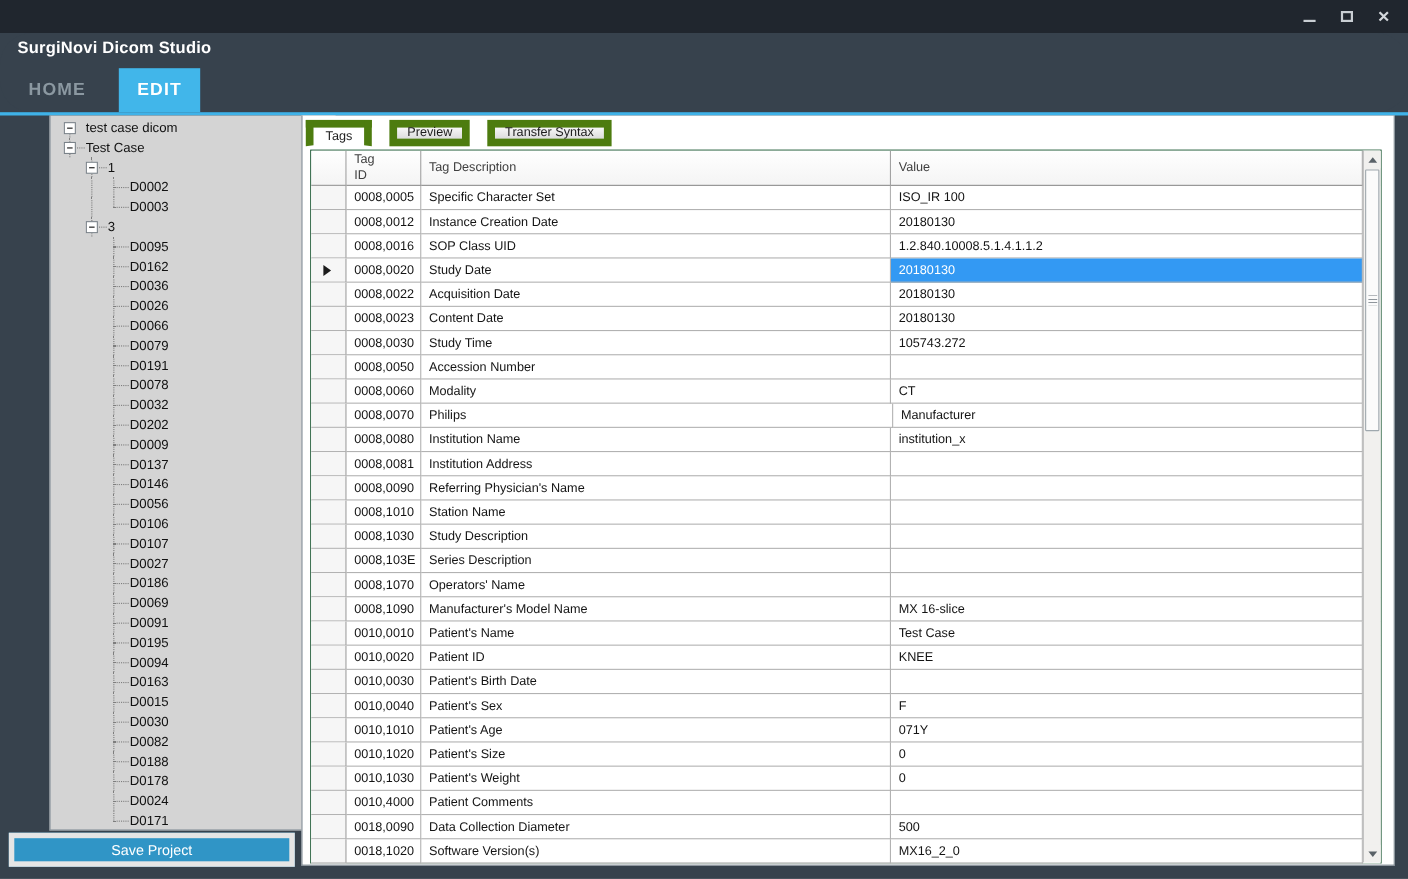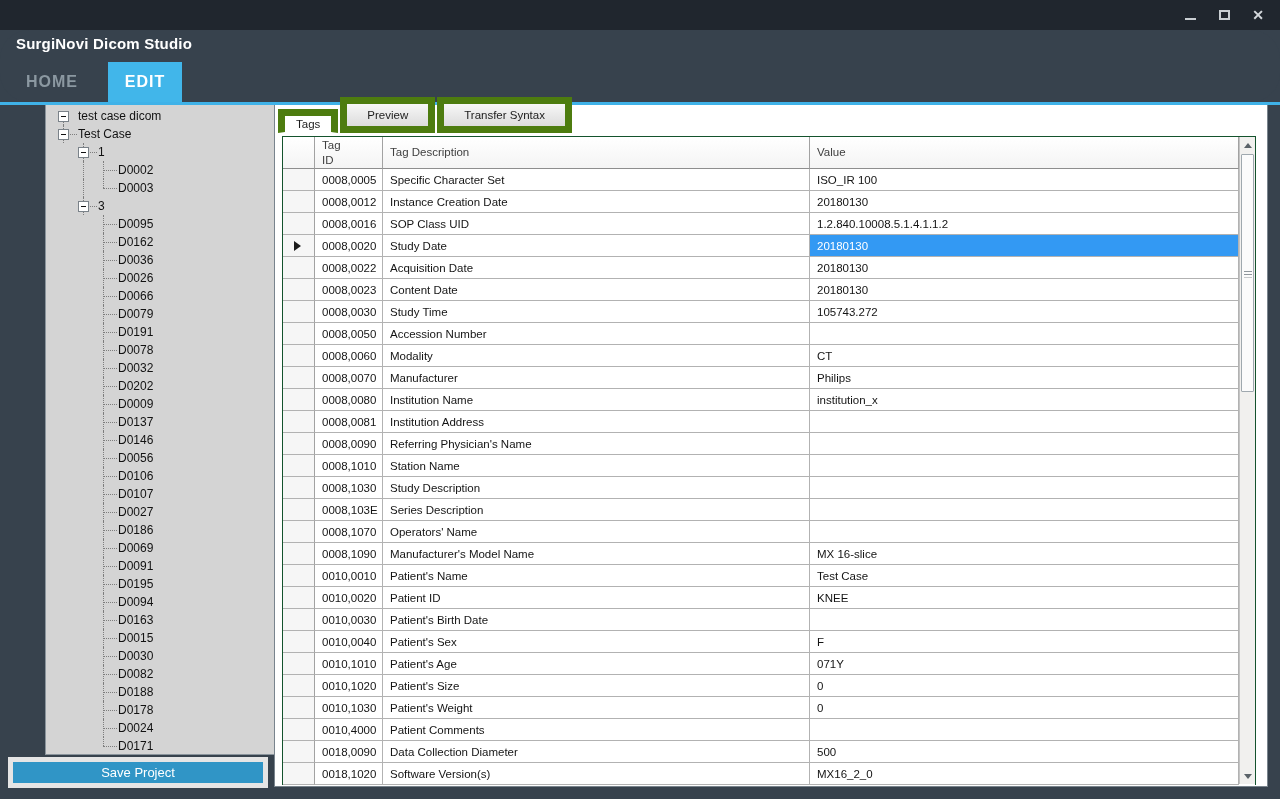--- a/index.html
+++ b/index.html
@@ -53,21 +53,21 @@
 
   
   .savebtn { position:absolute; left:8px; top:757px; width:260px; height:31px; background:#3095c6; color:#ffffff;
              font-size:13px; display:flex; align-items:center; justify-content:center; border:5px solid #e5e5e5; }
 
   
   .mainpanel { position:absolute; left:274px; top:105px; width:994px; height:682px; background:#ffffff; border:1px solid #79848d; border-top:none; }
   .ctabs { position:absolute; left:3px; top:2px; display:flex; align-items:flex-end; height:26px; z-index:3; }
   .ctab { font-size:11.5px; color:#1c1c1c; border:7px solid #4d7c0f; display:flex; align-items:center; }
   .ctab.active { background:#ffffff; height:24px; padding:0 11px; border-bottom:1px solid #ffffff; position:relative; z-index:2; }
-  .ctab.inactive { background:linear-gradient(#f7f7f7,#dcdcdc); height:36px; padding:0 20px; margin-left:2px; }
+  .ctab.inactive { background:linear-gradient(#f7f7f7,#dcdcdc); height:24px; padding:0 9px; margin-left:16px; }
 
   
   .grid { position:absolute; left:7px; top:31px; width:974px; height:649px; border:1px solid #14532d; background:#ffffff; }
   .ghead { display:flex; height:32px; background:linear-gradient(#ffffff,#f4f4f4); }
   .hc { border-right:1px solid #a2a2a2; border-bottom:1px solid #8e8e8e; font-size:11.5px; color:#404040;
         display:flex; align-items:center; padding-left:7px; line-height:1.25; }
   .grow { display:flex; height:22px; background:#ffffff; }
   .gc { border-right:1px solid #b2b2b2; border-bottom:1px solid #b2b2b2; font-size:11.5px; color:#141414;
         display:flex; align-items:center; padding-left:7px; overflow:hidden; white-space:nowrap; }
   .c0 { width:32px; flex:none; padding-left:0; }
@@ -422,22 +422,22 @@
           </div>
           <div class="grow">
             <div class="gc c0"></div>
             <div class="gc c1">0008,0060</div>
             <div class="gc c2">Modality</div>
             <div class="gc c3">CT</div>
           </div>
           <div class="grow">
             <div class="gc c0"></div>
             <div class="gc c1">0008,0070</div>
+            <div class="gc c3">Philips</div>
             <div class="gc c2">Manufacturer</div>
-            <div class="gc c3">Philips</div>
           </div>
           <div class="grow">
             <div class="gc c0"></div>
             <div class="gc c1">0008,0080</div>
             <div class="gc c2">Institution Name</div>
             <div class="gc c3">institution_x</div>
           </div>
           <div class="grow">
             <div class="gc c0"></div>
             <div class="gc c1">0008,0081</div>

